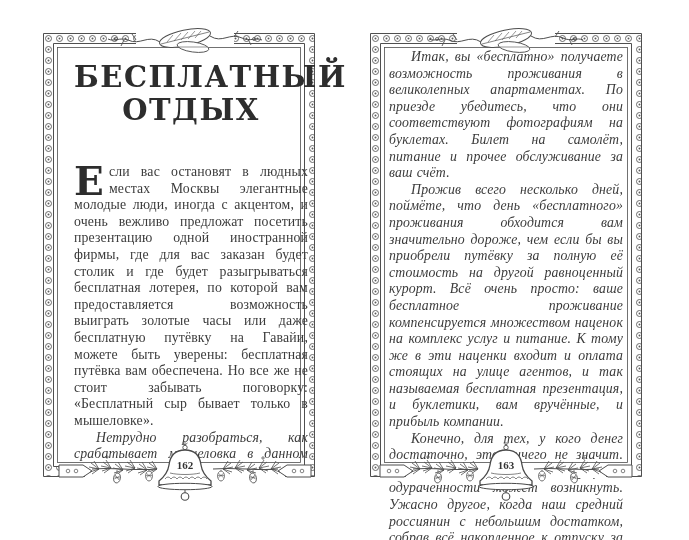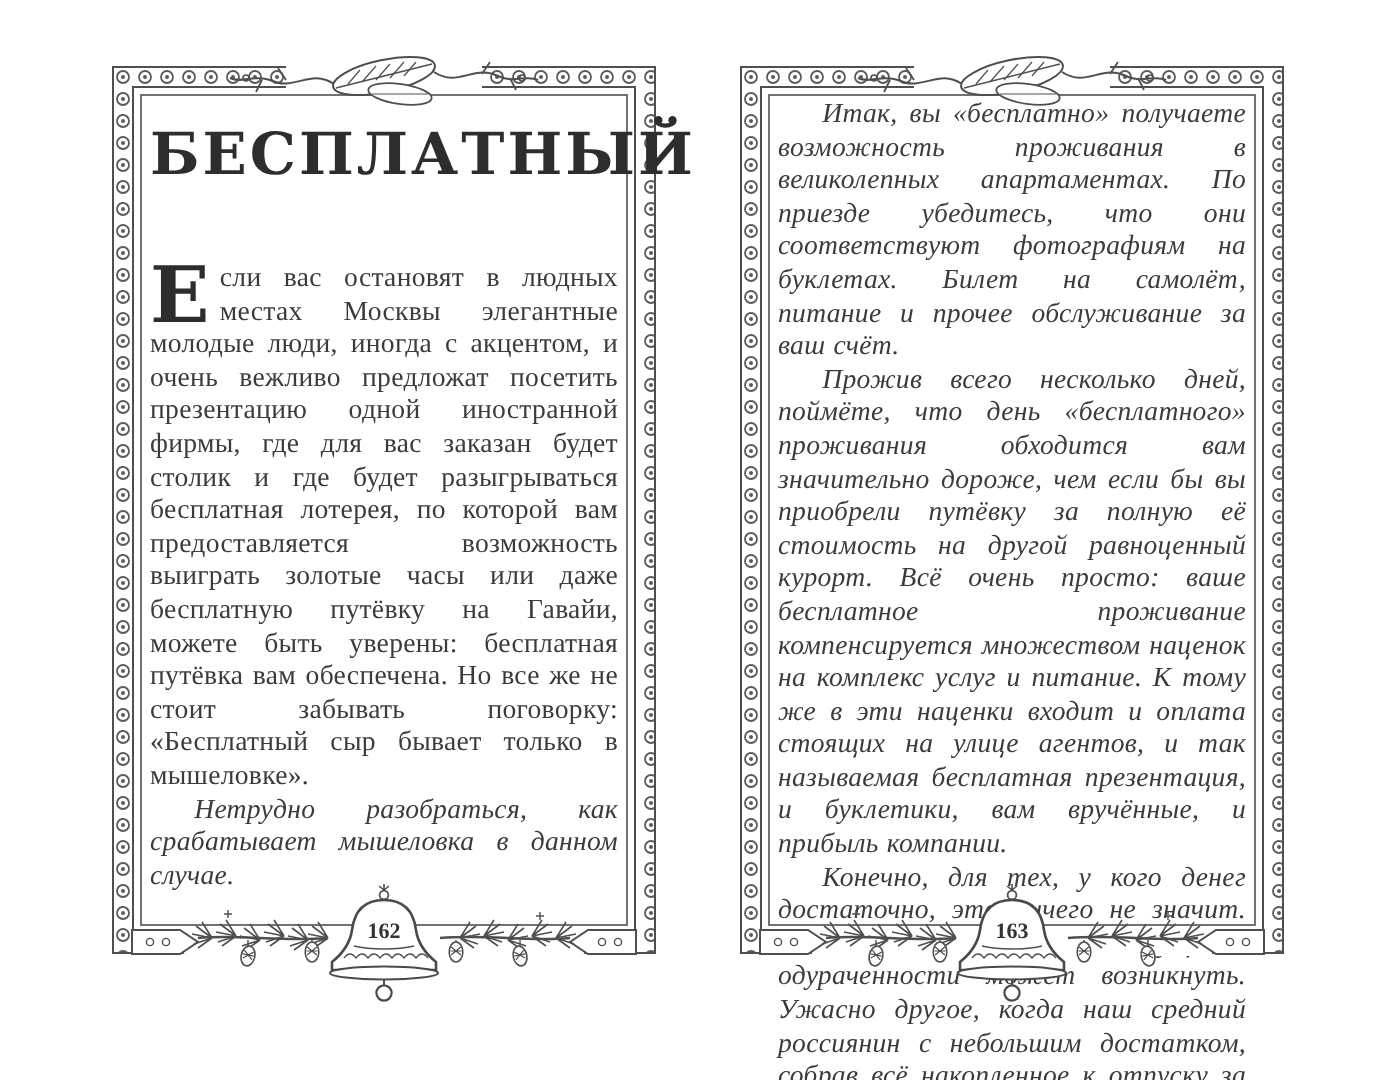--- a/index.html
+++ b/index.html
@@ -1,20 +1,20 @@
 <!DOCTYPE html>
 <html lang="ru"><head>
 <meta charset="utf-8">
 <style>
   html,body{margin:0;padding:0;background:#ffffff;}
   body{width:689px;height:540px;position:relative;overflow:hidden;
        font-family:"Liberation Serif",serif;}
   .spread{position:absolute;inset:0;}
   .page{position:absolute;top:33px;width:272px;height:444px;background:#fff;}
-  .page.left{left:56px;}
+  .page.left{left:43px;padding-left:12px;}
   .page.right{left:370px;}
   .frame-svg{position:absolute;inset:0;z-index:0;}
   .flourish{position:absolute;top:-15px;left:50%;transform:translateX(-50%);z-index:2;}
   .garland{position:absolute;bottom:-30px;left:50%;transform:translateX(-50%);z-index:2;}
   .content{position:relative;z-index:1;padding:0 19px;color:#3b3b3b;}
   .content.right-c{padding-top:16px;}
   .title{margin:28px 0 0;text-align:center;color:#2d2d2d;
          font-family:"DejaVu Serif",serif;font-weight:700;
          font-size:29px;line-height:33px;letter-spacing:1.5px;}
   .title span{display:block;}
@@ -55,20 +55,21 @@
       <ellipse cx="95" cy="20" rx="26" ry="8" fill="#fff" stroke="#4f4f4f" stroke-width="1" transform="rotate(-12 95 20)"></ellipse>
       <path d="M71 26 L119 14" stroke="#4f4f4f" stroke-width=".7"></path>
       <path d="M77 24 l6 -7 M84 23 l7 -8 M91 22 l7 -8 M98 21 l7 -8 M105 20 l6 -7" stroke="#4f4f4f" stroke-width=".6"></path>
       <ellipse cx="103" cy="29" rx="16" ry="5" fill="#fff" stroke="#4f4f4f" stroke-width=".9" transform="rotate(8 103 29)"></ellipse>
       <path d="M89 29 L117 29" stroke="#4f4f4f" stroke-width=".6"></path>
     </svg>
 
     <div class="content">
       <h1 class="title">
         <span>БЕСПЛАТНЫЙ</span>
+        <span>ОТДЫХ</span>
       </h1>
       <div class="bodytext">
         <p class="para"><span class="dropcap">Е</span><span>сли вас остановят в людных местах Москвы элегантные молодые люди, иногда с акцентом, и очень вежливо предложат посетить презентацию одной иностранной фирмы, где для вас заказан будет столик и где будет разыгрываться бесплатная лотерея, по которой вам предоставляется возможность выиграть золотые часы или даже бесплатную путёвку на Гавайи, можете быть уверены: бесплатная путёвка вам обеспечена. Но все же не стоит забывать поговорку: «Бесплатный сыр бывает только в мышеловке».</span></p>
         <p class="para indent">Нетрудно разобраться, как срабатывает мышеловка в данном случае.</p>
       </div>
     </div>
 
     <svg class="garland" width="264" height="66" viewBox="0 0 264 66">
       <defs>
         <g id="tuftL">

